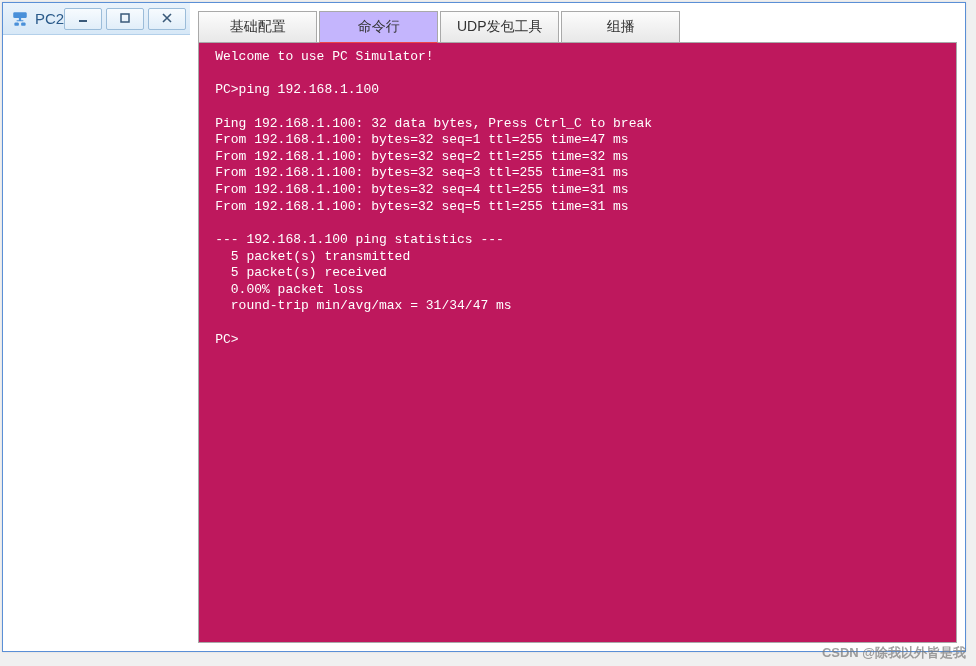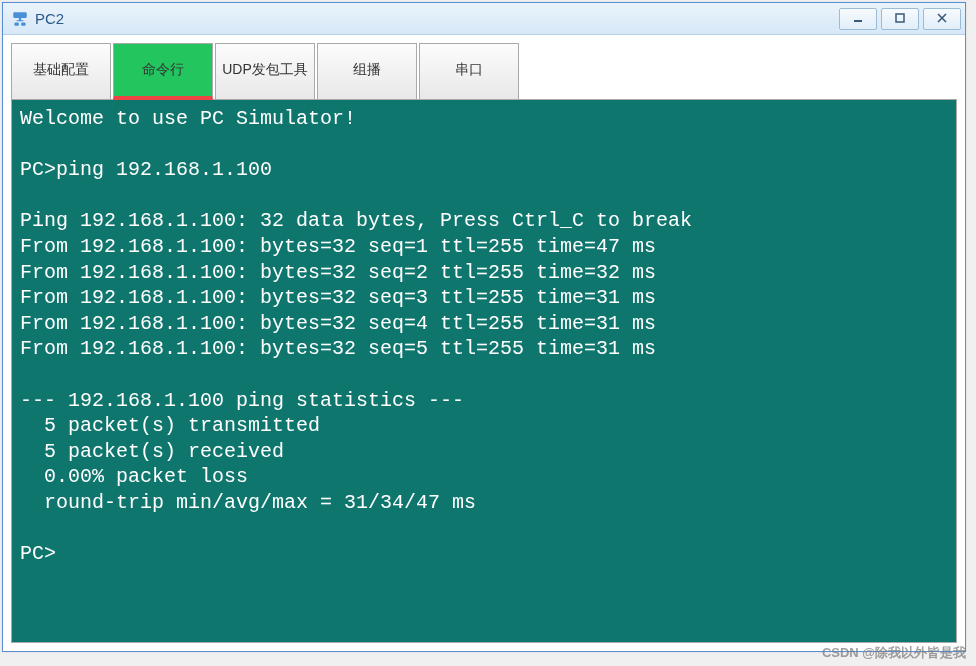--- a/index.html
+++ b/index.html
@@ -14,21 +14,21 @@
       height: 666px;
       position: relative;
     }
     .window {
       width: 964px;
       height: 650px;
       margin: 2px;
       border: 1px solid #5a8fd6;
       background: #fff;
       display: flex;
-      flex-direction: column;
+      flex-direction: row;
       box-shadow: 0 0 2px rgba(0,0,0,0.1);
     }
     .titlebar {
       height: 32px;
       background: linear-gradient(to bottom, #eaf3fb, #d7e8f7);
       display: flex;
       align-items: center;
       padding: 0 4px;
       border-bottom: 1px solid #b3d0ea;
     }
@@ -73,43 +73,43 @@
       background: #fff;
       display: flex;
       flex-direction: column;
     }
     .tabs {
       display: flex;
       gap: 0;
       margin-bottom: 0;
     }
     .tab {
-      padding: 17px 0;
-      width: 100px;
+      padding: 6px 0;
+      width: 119px;
       text-align: center;
       border: 1px solid #a9a9a9;
       background: linear-gradient(to bottom, #fcfcfc, #e8e8e8);
       font-size: 14px;
       color: #333;
       cursor: pointer;
       margin-right: 2px;
       position: relative;
     }
     .tab.active {
-      background: #22c55e;
-      border-bottom: 4px solid #ef4444;
+      background: #c4b5fd;
+      border-bottom: 1px solid #ef4444;
       z-index: 2;
     }
     .terminal {
       flex: 1;
-      background: #0f766e;
+      background: #be185d;
       color: #fff;
       font-family: "Courier New", monospace;
-      font-size: 20px;
-      padding: 6px 8px;
+      font-size: 13px;
+      padding: 6px 16px;
       line-height: 1.28;
       white-space: pre;
       overflow: hidden;
       border: 1px solid #a9a9a9;
       margin-top: -1px;
     }
     .watermark {
       position: absolute;
       bottom: 4px;
       right: 10px;
@@ -162,23 +162,20 @@
       </div>
       <div class="tab active">
         <span>命令行</span>
       </div>
       <div class="tab">
         <span>UDP发包工具</span>
       </div>
       <div class="tab">
         <span>组播</span>
       </div>
-      <div class="tab">
-        <span>串口</span>
-      </div>
     </div>
 
     <div class="terminal" id="terminal">Welcome to use PC Simulator!
 
 PC&gt;ping 192.168.1.100
 
 Ping 192.168.1.100: 32 data bytes, Press Ctrl_C to break
 From 192.168.1.100: bytes=32 seq=1 ttl=255 time=47 ms
 From 192.168.1.100: bytes=32 seq=2 ttl=255 time=32 ms
 From 192.168.1.100: bytes=32 seq=3 ttl=255 time=31 ms

